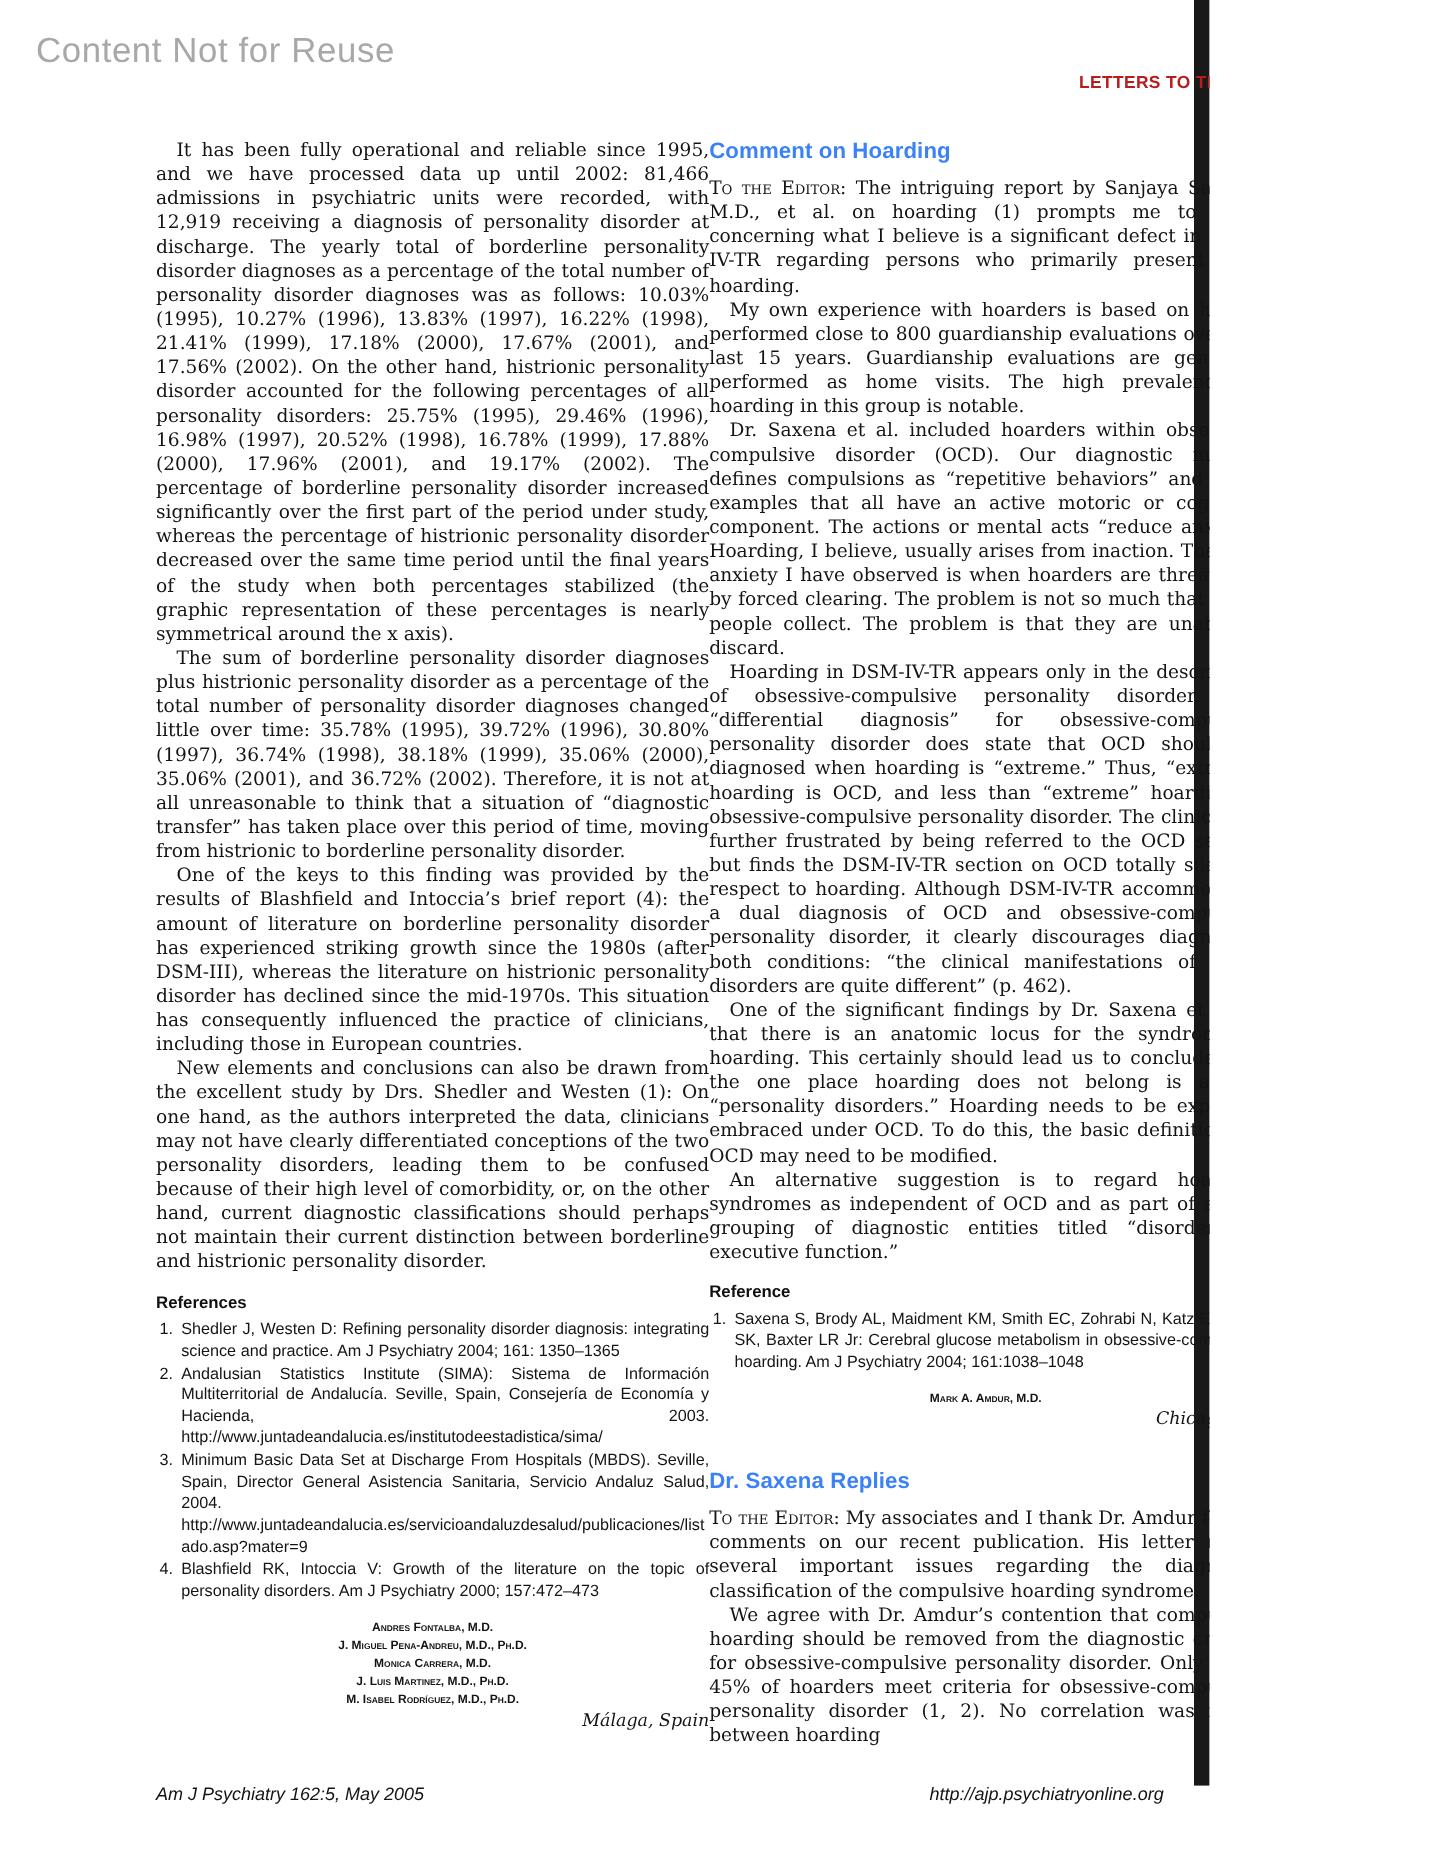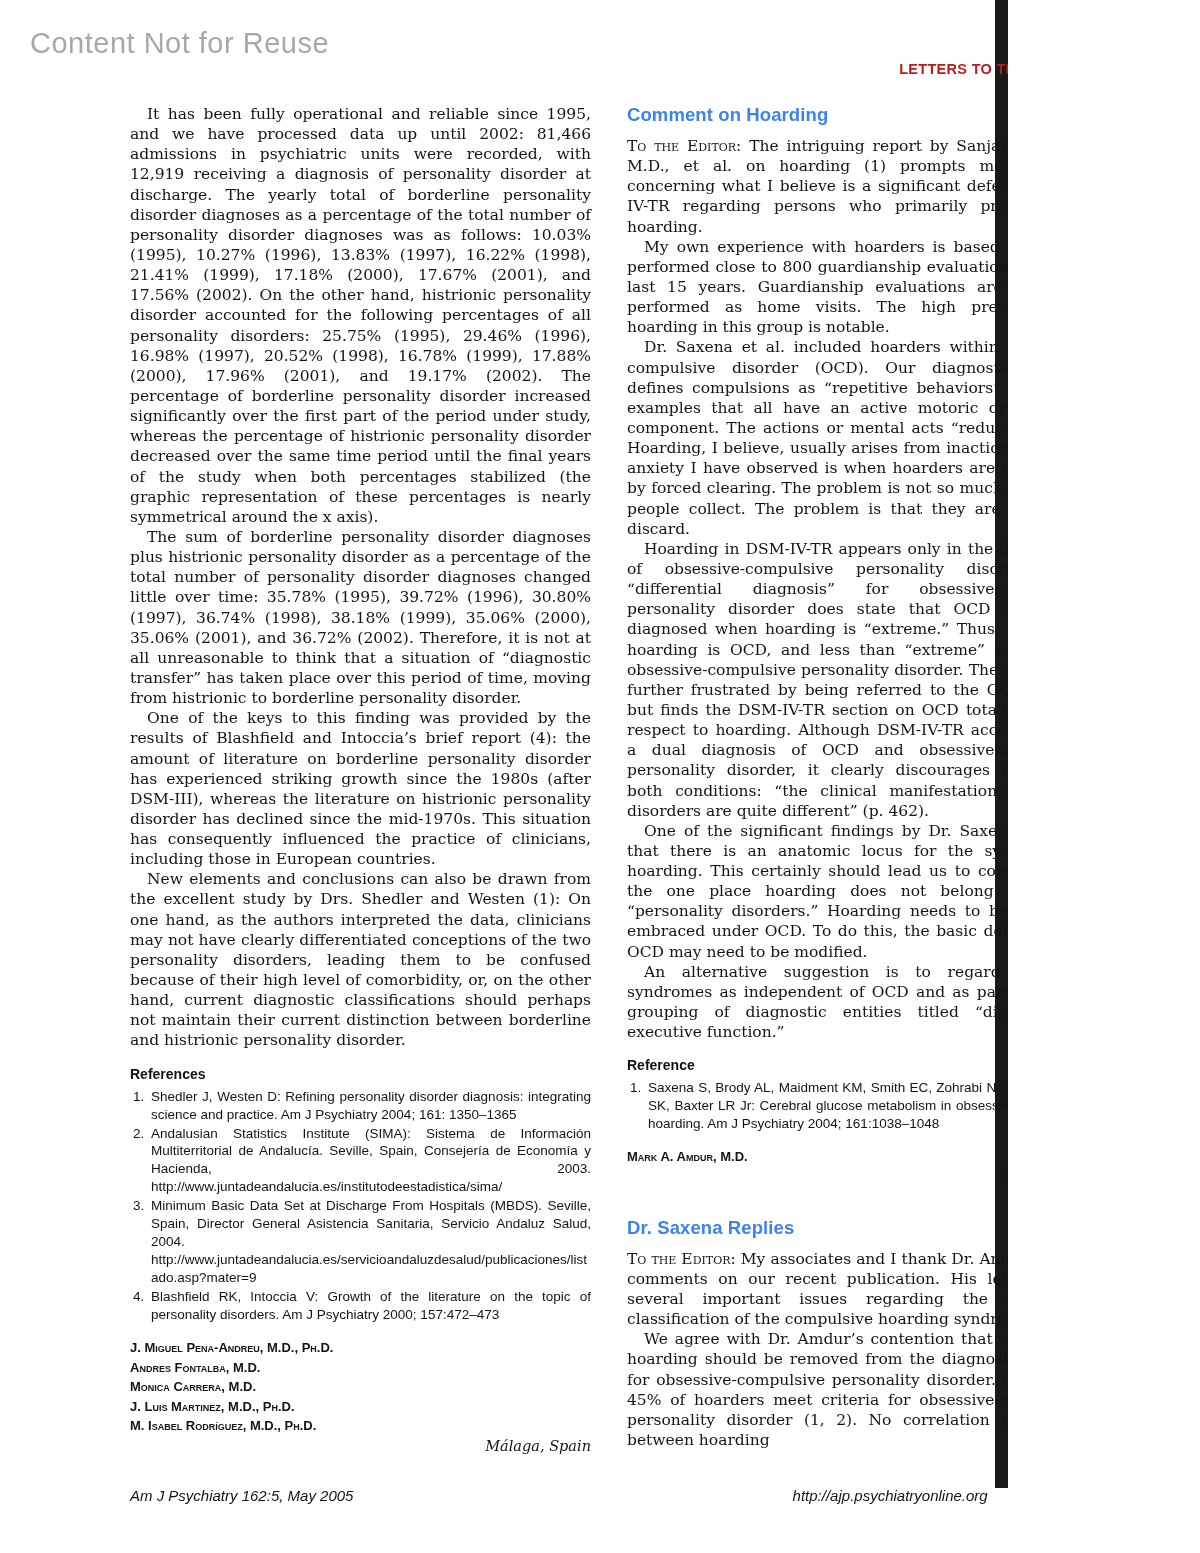--- a/index.html
+++ b/index.html
@@ -24,22 +24,22 @@
     letter-spacing:0.5px;
   }
   .section-header {
     position:absolute; top:61px; left:625px; width:462px;
     text-align:right;
     font-family:"Liberation Sans", sans-serif;
     font-weight:bold; font-size:14.5px;
     color:#b91c1c; letter-spacing:0.3px;
   }
   .columns {
-    position:absolute; top:104px; left:130px;
-    width:958px; display:flex; gap:36px;
+    position:absolute; top:115px; left:130px;
+    width:958px; display:flex; 
   }
   .col { width:461px; }
   .body-par {
     font-size:15.5px; line-height:1.3;
     text-align:justify; text-indent:17px;
     hyphens:auto;
   }
   .no-indent { text-indent:0; }
   .salutation { font-variant:small-caps; }
   .letter-title {
@@ -62,38 +62,38 @@
   ol.refs li {
     counter-increment:ref;
     position:relative; padding-left:21px;
     text-align:justify; margin-bottom:1px;
   }
   ol.refs li::before {
     content:counter(ref) ".";
     position:absolute; left:3px;
   }
   .sig-block {
-    margin-top:14px; text-align:left;
+    margin-top:14px; text-align:center;
     font-family:"Liberation Sans", sans-serif;
-    font-size:13px; font-weight:bold;
+    font-size:10px; font-weight:bold;
     font-variant:small-caps; line-height:1.5;
   }
   .sig-location {
     text-align:right;
     font-family:"DejaVu Serif", serif;
     font-style:italic; font-size:14.5px;
     margin-top:2px; margin-bottom:6px;
   }
   .footer {
     position:absolute; top:1484px; left:130px; width:958px;
     display:flex; justify-content:space-between; align-items:baseline;
     font-family:"Liberation Sans", sans-serif;
   }
   .footer-journal { font-style:italic; font-size:15px; }
-  .footer-right { display:flex; align-items:baseline; gap:58px; }
+  .footer-right { display:flex; align-items:baseline; gap:76px; }
   .footer-url { font-style:italic; font-size:15px; }
   .footer-page { font-weight:bold; font-size:19px; font-style:normal; }
 </style>
 </head>
 <body>
 
 <div class="page">
 
   <div class="edge-bar"></div>
 
@@ -111,22 +111,22 @@
 
       <div class="refs-heading">References</div>
       <ol class="refs">
         <li>Shedler J, Westen D: Refining personality disorder diagnosis: integrating science and practice. Am J Psychiatry 2004; 161: 1350–1365</li>
         <li>Andalusian Statistics Institute (SIMA): Sistema de Información Multiterritorial de Andalucía. Seville, Spain, Consejería de Economía y Hacienda, 2003. http://www.juntadeandalucia.es/institutodeestadistica/sima/</li>
         <li>Minimum Basic Data Set at Discharge From Hospitals (MBDS). Seville, Spain, Director General Asistencia Sanitaria, Servicio Andaluz Salud, 2004. http://www.juntadeandalucia.es/servicioandaluzdesalud/publicaciones/listado.asp?mater=9</li>
         <li>Blashfield RK, Intoccia V: Growth of the literature on the topic of personality disorders. Am J Psychiatry 2000; 157:472–473</li>
       </ol>
 
       <div class="sig-block">
+        <div>Andres Fontalba, M.D.</div>
         <div>J. Miguel Pena-Andreu, M.D., Ph.D.</div>
-        <div>Andres Fontalba, M.D.</div>
         <div>Monica Carrera, M.D.</div>
         <div>J. Luis Martinez, M.D., Ph.D.</div>
         <div>M. Isabel Rodríguez, M.D., Ph.D.</div>
       </div>
       <div class="sig-location">Málaga, Spain</div>
     </div>
 
     <div class="col">
 
       <div class="letter-title">Comment on Hoarding</div>

